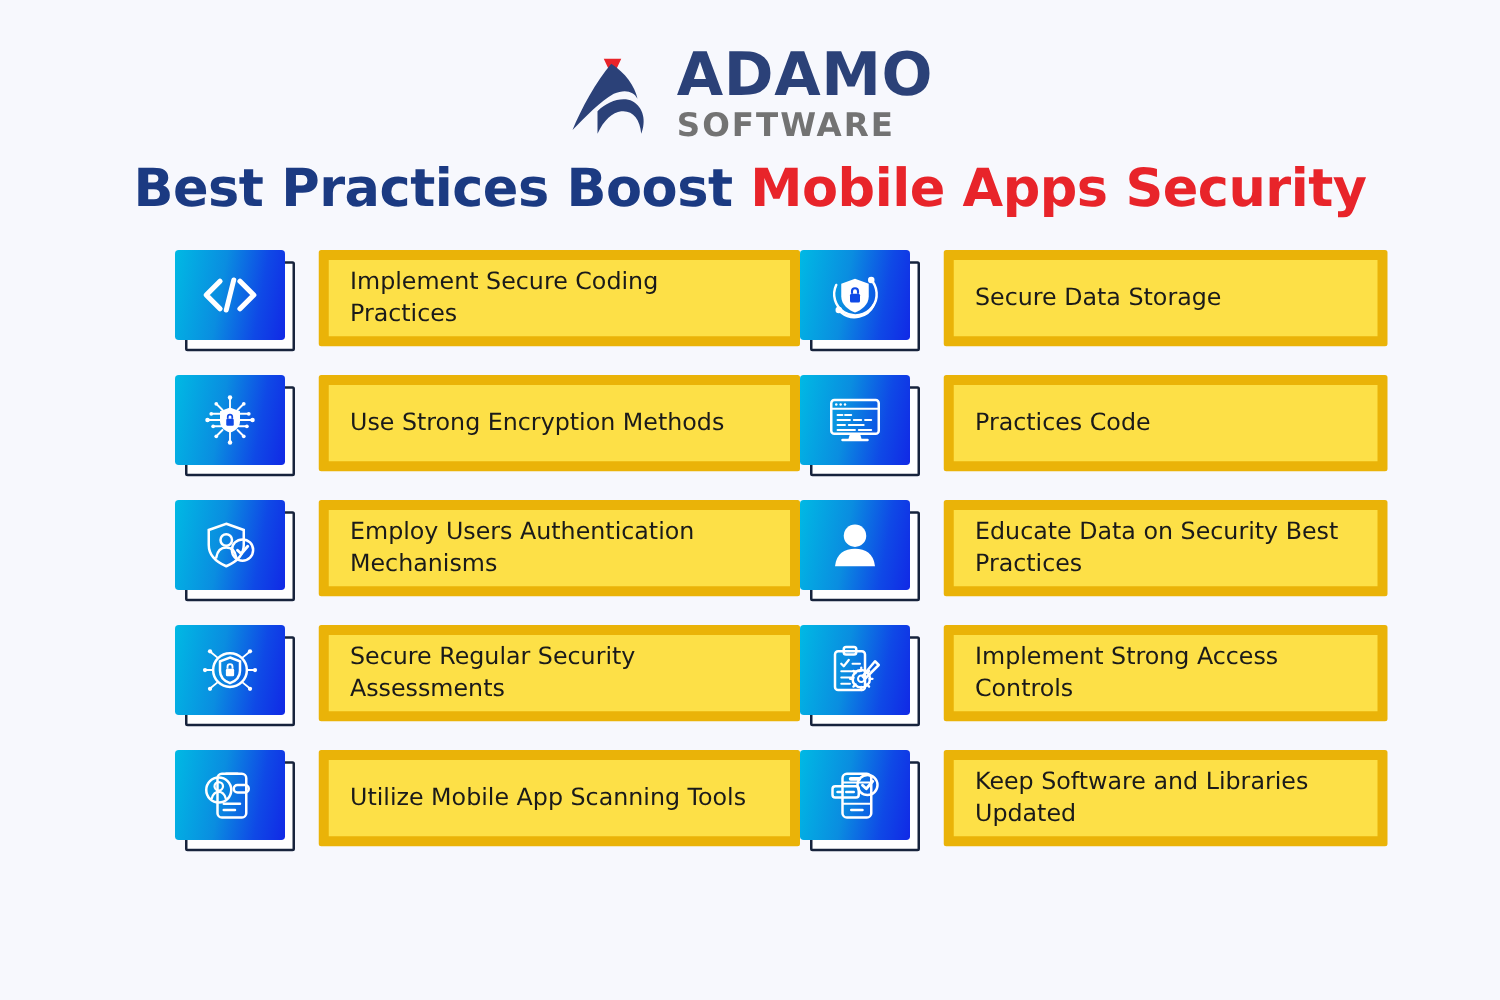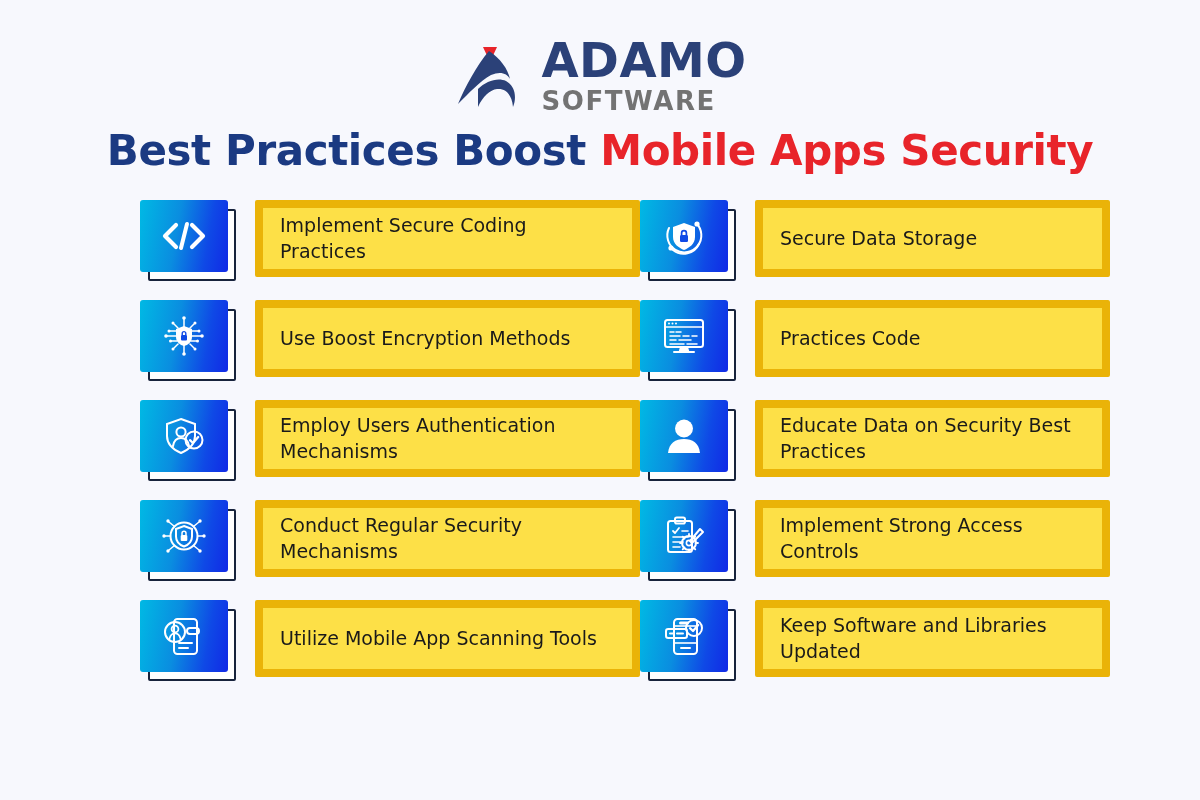--- a/index.html
+++ b/index.html
@@ -233,21 +233,21 @@
             <circle cx="11" cy="34" r="1.5"></circle>
               <circle cx="33" cy="34" r="1.5"></circle>
           </g>
           <path d="M22 11 L30 14 V22 C30 27 26 30 22 31 C18 30 14 27 14 22 V14 Z" fill="#fff"></path>
           <rect x="19" y="20" width="6" height="5.6" rx="1" fill="#0f49e6"></rect>
           <path d="M20.2 20 V18.4 a1.8 1.8 0 0 1 3.6 0 V20" fill="none" stroke="#0f49e6" stroke-width="1.4"></path>
         </svg>
       </div>
     </div>
     <div class="label-box">
-      <span class="label-text">Use Boost Encryption Methods</span>
+      <span class="label-text">Use Strong Encryption Methods</span>
     </div>
   </div>
 
   <div class="row col-right">
     <div class="icon-stack">
       <div class="icon-back"></div>
       <div class="icon-tile">
         <svg width="46" height="40" viewBox="0 0 46 40">
           <rect x="4" y="4" width="38" height="27" rx="2.5" fill="none" stroke="#fff" stroke-width="2"></rect>
           <path d="M4 11 H42" stroke="#fff" stroke-width="1.6"></path>
@@ -330,21 +330,21 @@
             <circle cx="2" cy="21" r="1.7"></circle>
               <circle cx="42" cy="21" r="1.7"></circle>
           </g>
           <path d="M22 11 L30 14 V21.5 C30 27 26 30 22 31.5 C18 30 14 27 14 21.5 V14 Z" fill="none" stroke="#fff" stroke-width="2"></path>
           <rect x="18.7" y="20" width="6.6" height="6" rx="1.1" fill="#fff"></rect>
           <path d="M20 20 V18.3 a2 2 0 0 1 4 0 V20" fill="none" stroke="#fff" stroke-width="1.5"></path>
         </svg>
       </div>
     </div>
     <div class="label-box">
-      <span class="label-text">Conduct Regular Security Mechanisms</span>
+      <span class="label-text">Secure Regular Security Assessments</span>
     </div>
   </div>
 
   <div class="row col-right">
     <div class="icon-stack">
       <div class="icon-back"></div>
       <div class="icon-tile">
         <svg width="44" height="42" viewBox="0 0 44 42">
           <rect x="6" y="6" width="24" height="31" rx="2.5" fill="none" stroke="#fff" stroke-width="2"></rect>
           <rect x="13" y="2.5" width="10" height="6" rx="1.8" fill="none" stroke="#fff" stroke-width="2"></rect>

